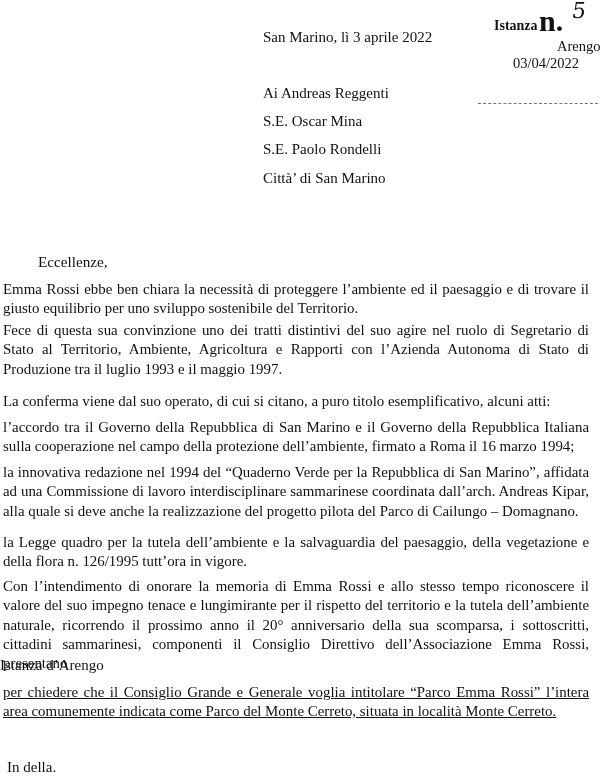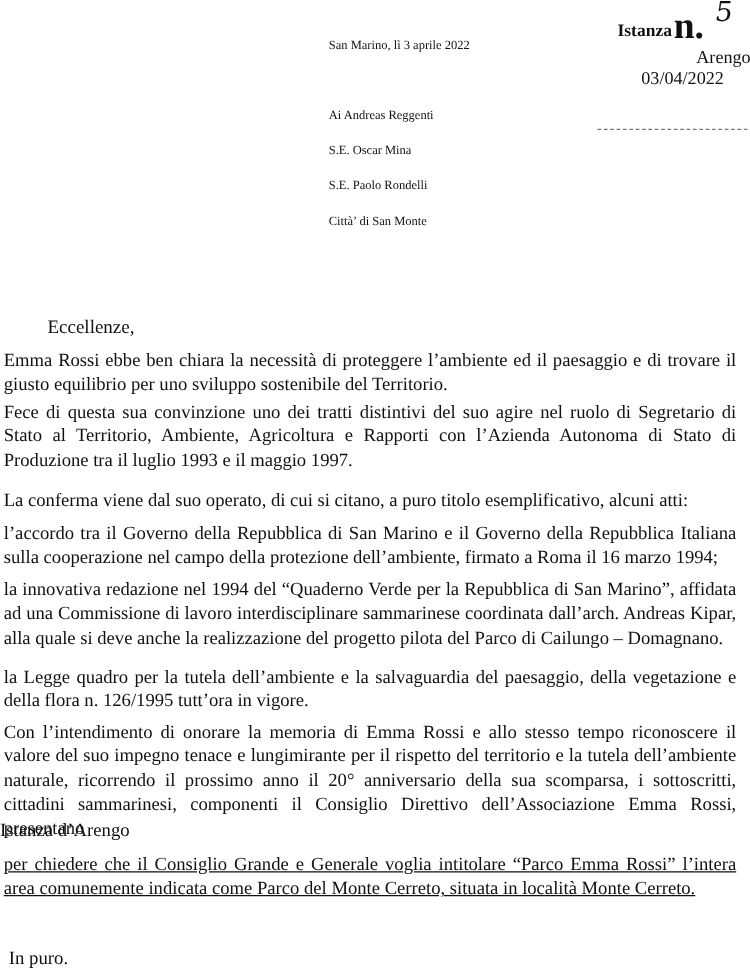--- a/index.html
+++ b/index.html
@@ -9,21 +9,21 @@
   }
   body {
     width: 600px;
     height: 783px;
     position: relative;
     overflow: hidden;
     font-family: "Liberation Serif", "DejaVu Serif", serif;
     color: #111111;
   }
   .abs { position: absolute; white-space: nowrap; }
-  .addr { left: 263px; font-size: 10px; line-height: 18px; }
+  .addr { left: 263px; font-size: 15px; line-height: 18px; }
   .stamp-istanza {
     left: 494px; top: 18px;
     font-size: 14px; font-weight: bold;
   }
   .stamp-n {
     left: 539px; top: 4px;
     font-size: 30px; font-weight: bold; line-height: 34px;
   }
   .stamp-num {
     left: 572px; top: -1px;
@@ -74,29 +74,29 @@
   <span class="abs stamp-num">5</span>
   <span class="abs stamp-line1">Arengo del</span>
   <span class="abs stamp-line2">03/04/2022</span>
 </div>
 <div class="dashed-rule"></div>
 
 <div>
   <div class="abs addr" style="top:84px;">Ai Andreas Reggenti</div>
   <div class="abs addr" style="top:112px;">S.E. Oscar Mina</div>
   <div class="abs addr" style="top:140px;">S.E. Paolo Rondelli</div>
-  <div class="abs addr" style="top:169px;">Città’ di San Monte</div>
+  <div class="abs addr" style="top:169px;">Città’ di San Marino</div>
 </div>
 
 <div class="abs greet">Eccellenze,</div>
 
 <p class="para" style="top:280px;">Emma Rossi ebbe ben chiara la necessità di proteggere l’ambiente ed il paesaggio e di trovare il giusto equilibrio per uno sviluppo sostenibile del Territorio.</p>
 <p class="para" style="top:321px;">Fece di questa sua convinzione uno dei tratti distintivi del suo agire nel ruolo di Segretario di Stato al Territorio, Ambiente, Agricoltura e Rapporti con l’Azienda Autonoma di Stato di Produzione tra il luglio 1993 e il maggio 1997.</p>
 <p class="para" style="top:392px;">La conferma viene dal suo operato, di cui si citano, a puro titolo esemplificativo, alcuni atti:</p>
 <p class="para" style="top:418px;">l’accordo tra il Governo della Repubblica di San Marino e il Governo della Repubblica Italiana sulla cooperazione nel campo della protezione dell’ambiente, firmato a Roma il 16 marzo 1994;</p>
 <p class="para" style="top:463px;">la innovativa redazione nel 1994 del “Quaderno Verde per la Repubblica di San Marino”, affidata ad una Commissione di lavoro interdisciplinare sammarinese coordinata dall’arch. Andreas Kipar, alla quale si deve anche la realizzazione del progetto pilota del Parco di Cailungo – Domagnano.</p>
 <p class="para" style="top:533px;">la Legge quadro per la tutela dell’ambiente e la salvaguardia del paesaggio, della vegetazione e della flora n. 126/1995 tutt’ora in vigore.</p>
 <p class="para" style="top:577px;">Con l’intendimento di onorare la memoria di Emma Rossi e allo stesso tempo riconoscere il valore del suo impegno tenace e lungimirante per il rispetto del territorio e la tutela dell’ambiente naturale, ricorrendo il prossimo anno il 20° anniversario della sua scomparsa, i sottoscritti, cittadini sammarinesi, componenti il Consiglio Direttivo dell’Associazione Emma Rossi, presentano</p>
 
 <div class="title-center">Istanza d’Arengo</div>
 <p class="para" style="top:683px;text-decoration:underline;">per chiedere che il Consiglio Grande e Generale voglia intitolare “Parco Emma Rossi” l’intera area comunemente indicata come Parco del Monte Cerreto, situata in località Monte Cerreto.</p>
 
-<div class="abs closing">In puro.</div>
+<div class="abs closing">In della.</div>
 
 </body></html>

